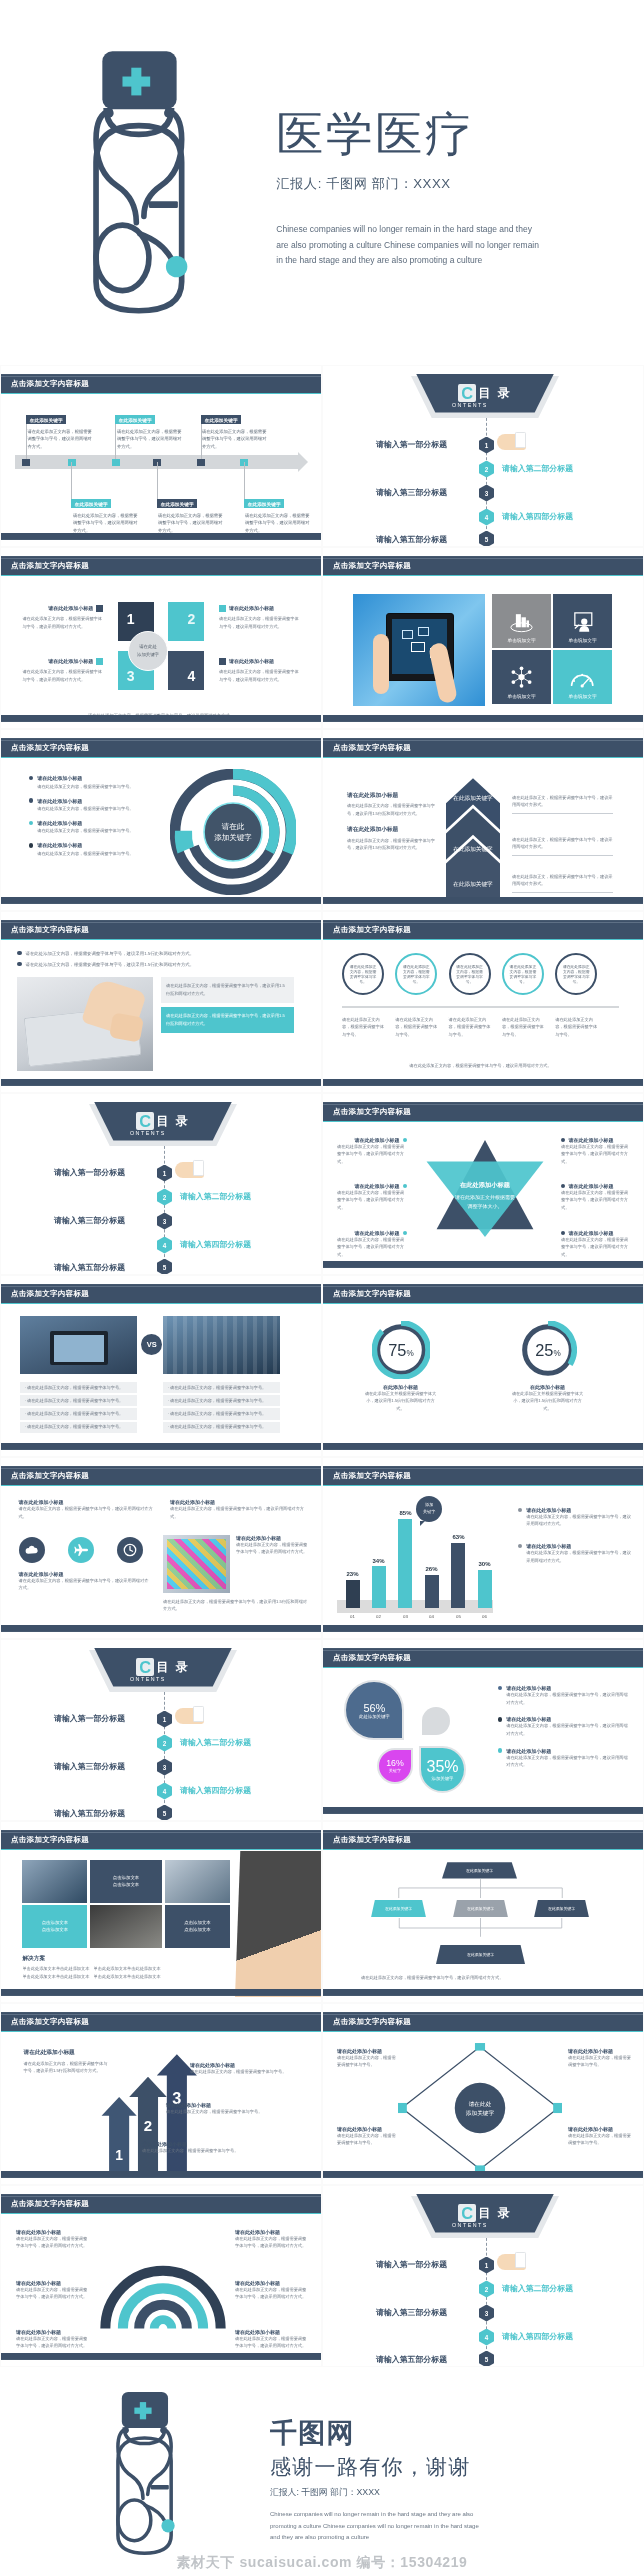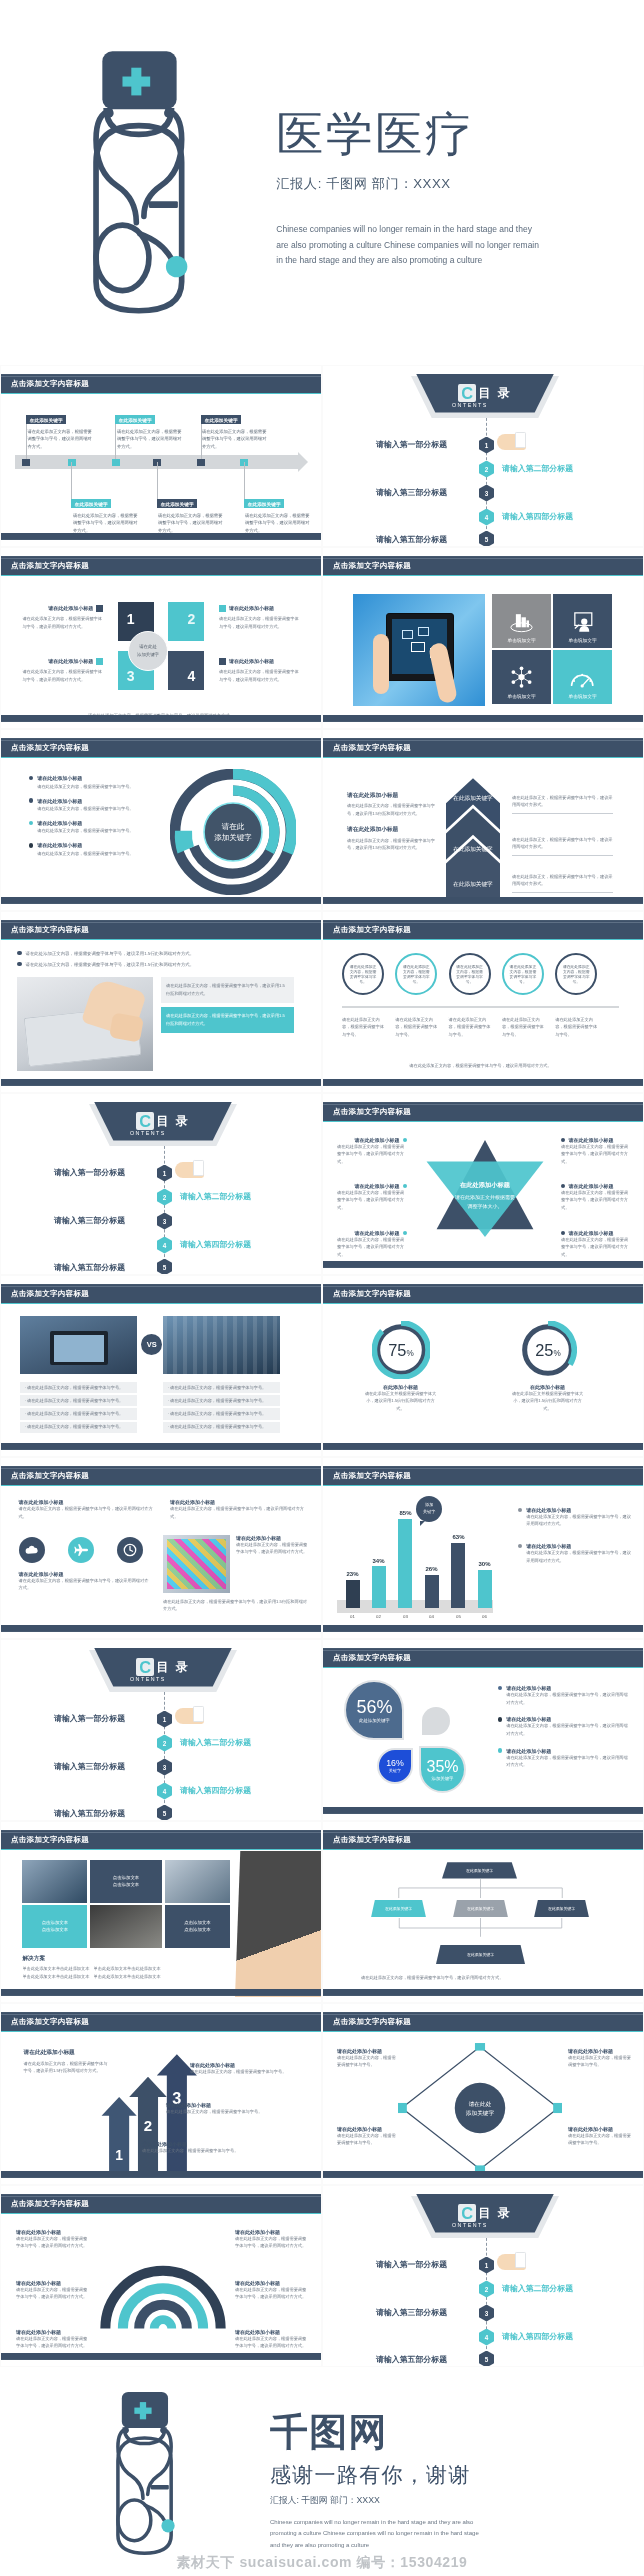--- a/index.html
+++ b/index.html
@@ -82,21 +82,21 @@
   
   .obox{position:absolute;display:flex;align-items:center;justify-content:center;color:#fff;font-size:3.9px;text-align:center;line-height:1.4;padding:1.3px}
 
   
   .kbd{position:absolute;background:linear-gradient(160deg,#e9ebee,#c9ced4 60%,#9aa2ab)}
 
   
   .ty{width:644px;height:224px;display:flex;align-items:center;background:#fff;position:relative}
   .ty-art{flex:0 0 270px;position:relative;height:189px}
   .ty-text{flex:1}
-  .ty-title{font-size:38px;font-weight:bold;color:#3d5068;letter-spacing:1.3px}
+  .ty-title{font-size:27px;font-weight:bold;color:#3d5068;letter-spacing:1.3px}
   .ty-sub{font-size:21px;color:#3d5068;letter-spacing:1.3px;margin-top:2.5px}
   .ty-meta{font-size:8.8px;color:#4a5c70;margin-top:6.3px}
   .ty-en{font-size:6px;color:#6b7785;line-height:1.9;margin-top:10px;max-width:214px}
 
   
   .wm{position:absolute;left:0;bottom:3.8px;width:100%;text-align:center;font-size:14px;font-weight:bold;color:#9aa0a6;opacity:.62;letter-spacing:0.6px;z-index:50;text-shadow:0 0.6px 0 #fff}
 </style>
 </head>
 <body>
 
@@ -792,25 +792,25 @@
 
   <div class="slide">
       <div class="sl-inner">
     <div class="hdr">
           <span class="hdr-t">点击添加文字内容标题</span>
         </div>
         <div class="hdr-rule"></div>
     <div class="body">
       <div style="position:absolute;left:21.4px;top:11.3px;width:60px;height:60px;border-radius:50% 50% 0 50%;background:#4d6party"></div>
       <div class="petal" style="left:21.4px;top:11.3px;width:60px;height:60px;border-radius:50% 50% 0 50%;background:#4d6b8e;border:2.5px solid #e0e3e6">
-        <span style="font-size:18px;font-weight:500">56%</span>
+        <span style="font-size:11px;font-weight:500">56%</span>
         <span style="font-size:4.4px">此处添加关键字</span>
       </div>
       <div class="petal" style="left:99px;top:38px;width:28px;height:28px;border-radius:50% 50% 50% 0;background:#d8dbde"></div>
-      <div class="petal" style="left:54px;top:79px;width:36px;height:36px;border-radius:50% 0 50% 50%;background:#1d4ed8;border:2.5px solid #e0e3e6">
+      <div class="petal" style="left:54px;top:79px;width:36px;height:36px;border-radius:50% 0 50% 50%;background:#d946ef;border:2.5px solid #e0e3e6">
         <span style="font-size:8.8px">16%</span>
         <span style="font-size:4.1px">关键字</span>
       </div>
       <div class="petal" style="left:96px;top:77px;width:47px;height:47px;border-radius:0 50% 50% 50%;background:#4ec5cd;border:2.5px solid #e0e3e6">
         <span style="font-size:16px">35%</span>
         <span style="font-size:4.4px">添加关键字</span>
       </div>
       <div style="position:absolute;left:175px;top:16.4px;width:130px">
         <div style="display:flex;gap:3.8px;align-items:center">
               <span class="dot" style="background:#4d6b8e"></span>

